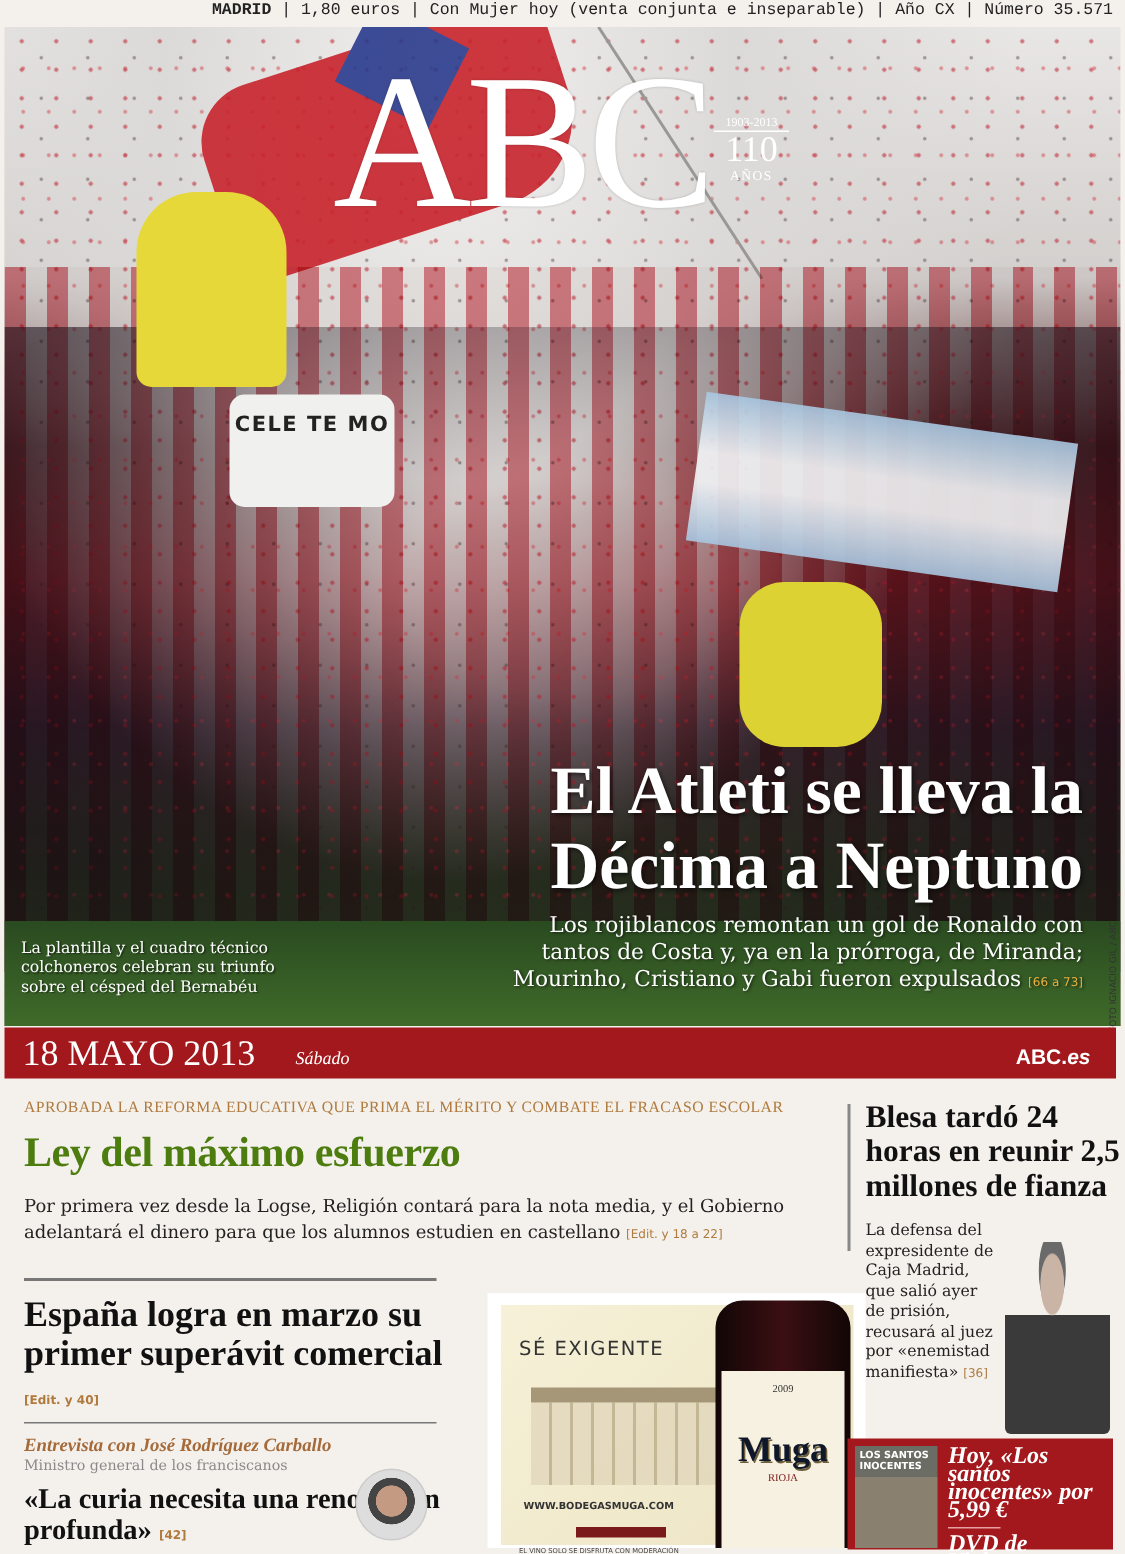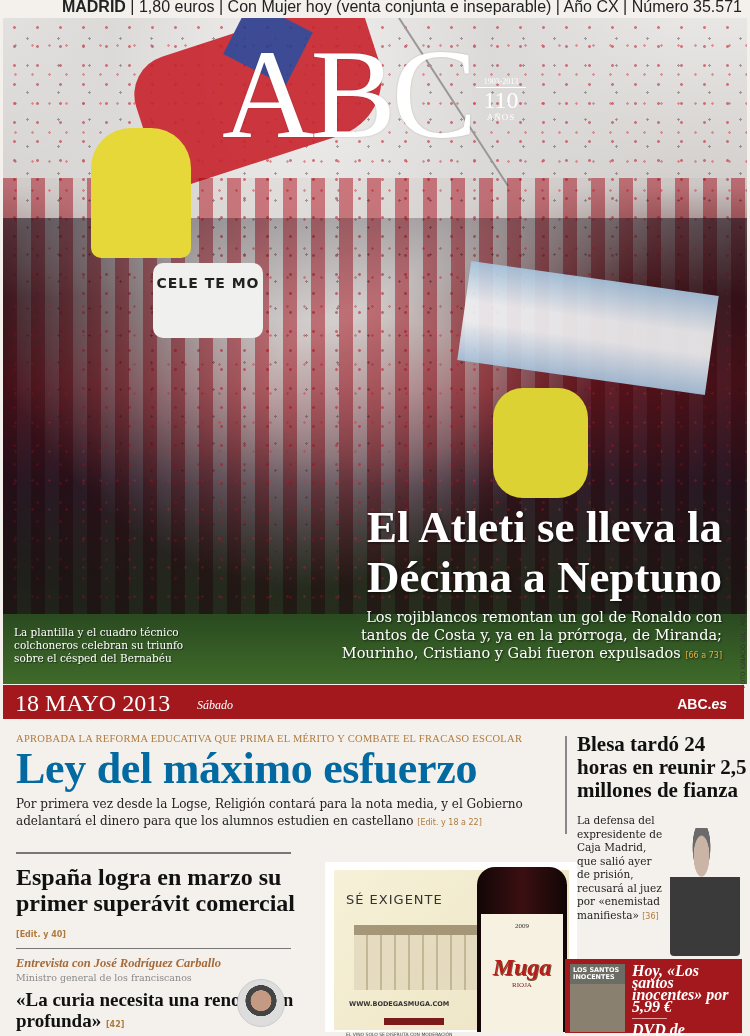--- a/index.html
+++ b/index.html
@@ -1,19 +1,19 @@
 <!DOCTYPE html>
 <html><head>
 <meta charset="utf-8">
 <style>
   * { box-sizing: border-box; margin: 0; padding: 0; }
   html, body { width: 750px; height: 1036px; overflow: hidden; background: #f4f1ec; }
   body { position: relative; font-family: "DejaVu Serif", serif; color: #1a1a1a; }
 
-  .topline { position: absolute; top: 0; right: 8px; height: 18px; font-size: 16px; line-height: 14px; color: #222; font-family: Liberation Sans, sans-serif; white-space: nowrap; }
+  .topline { position: absolute; top: 0; right: 8px; height: 18px; font-size: 11px; line-height: 14px; color: #222; font-family: Liberation Mono, monospace; white-space: nowrap; }
   .topline b { font-weight: bold; }
 
   .hero { position: absolute; left: 3px; top: 18px; width: 744px; height: 666px; overflow: hidden;
     background:
       radial-gradient(ellipse at 40% 5%, #f2f0ee 0%, #dcdad8 30%, rgba(200,198,196,0) 60%),
       linear-gradient(180deg, #e9e7e5 0%, #d2cfcd 25%, #5d2c2e 42%, #7a2630 55%, #3a2430 70%, #2e3e23 86%, #3a5a26 100%);
   }
   .confetti { position: absolute; inset: 0; background-image:
       radial-gradient(circle, rgba(190,30,45,.7) 1.2px, transparent 1.6px),
       radial-gradient(circle, rgba(60,40,40,.5) 1px, transparent 1.4px),
@@ -47,21 +47,21 @@
   .photo-credit { position: absolute; left: 739px; top: 688px; transform: rotate(-90deg); transform-origin: left top; font-size: 6px; color: #333; font-family: "DejaVu Sans", sans-serif; white-space: nowrap; }
 
   .date-band { position: absolute; left: 3px; top: 685px; width: 741px; height: 34px; background: #a3181c; color: #fff; }
   .date-band .date { position: absolute; left: 12px; top: 4px; font-family: "Liberation Serif", serif; font-size: 24px; line-height: 28px; }
   .date-band .day { position: absolute; left: 194px; top: 13px; font-family: "Liberation Serif", serif; font-style: italic; font-size: 12px; }
   .date-band .web { position: absolute; right: 17px; top: 11px; font-family: "Liberation Sans", sans-serif; font-size: 14px; font-weight: bold; }
   .date-band .web i { font-style: italic; }
 
   .main-story { position: absolute; left: 16px; top: 733px; width: 540px; }
   .kicker { font-family: "Liberation Serif", serif; font-size: 10.5px; color: #b07a3e; letter-spacing: .3px; }
-  .main-head { font-family: "Liberation Serif", serif; font-weight: bold; font-size: 44px; line-height: 46px; color: #0369a1; letter-spacing: -.3px; margin-top: 2px; }
+  .main-head { font-family: "Liberation Serif", serif; font-weight: bold; font-size: 28px; line-height: 46px; color: #4d7c0f; letter-spacing: -.3px; margin-top: 2px; }
   .main-sub { font-family: "DejaVu Serif", serif; font-size: 12px; line-height: 17px; color: #222; margin-top: 4px; }
   .ref-d { color: #b07a3e; font-size: 8px; font-family: "DejaVu Sans", sans-serif; }
 
   .side-rule { position: absolute; left: 565px; top: 736px; width: 2px; height: 98px; background: #888; }
   .side-story { position: absolute; left: 577px; top: 733px; width: 170px; }
   .side-head { font-family: "Liberation Serif", serif; font-weight: bold; font-size: 21px; line-height: 23px; color: #111; }
   .side-sub { font-family: "DejaVu Serif", serif; font-size: 10.5px; line-height: 13.5px; color: #222; margin-top: 12px; width: 90px; }
   .blesa-photo { position: absolute; left: 670px; top: 828px; width: 70px; height: 128px; background:
       radial-gradient(ellipse at 45% 22%, #c9b4a5 0 14%, transparent 15%),
       radial-gradient(ellipse at 45% 15%, #6a6a6a 0 16%, transparent 17%),
@@ -80,21 +80,21 @@
   .ad { position: absolute; left: 313px; top: 862px; width: 252px; height: 170px; background: #fff; margin-left: 12px; }
   .ad-inner { position: absolute; left: 9px; top: 8px; width: 235px; height: 160px; background: linear-gradient(135deg, #f6f1d8, #ece3c2); }
   .ad-slogan { position: absolute; left: 12px; top: 22px; font-family: "DejaVu Sans", sans-serif; font-size: 13px; color: #333; letter-spacing: 1px; }
   .ad-house { position: absolute; left: 20px; top: 55px; width: 125px; height: 65px; border-top: 10px solid #8b7a5a; background: repeating-linear-gradient(90deg, #e0d6bb 0 12px, #b5a682 12px 14px); opacity: .75; }
   .ad-url { position: absolute; left: 15px; top: 130px; font-family: "DejaVu Sans", sans-serif; font-size: 6.5px; font-weight: bold; color: #333; }
   .ad-tag { position: absolute; left: 50px; top: 148px; width: 60px; height: 7px; background: #7a1a1a; }
   .ad-note { position: absolute; left: 12px; top: 162px; font-size: 4.5px; color: #444; font-family: "DejaVu Sans", sans-serif; }
   .bottle { position: absolute; left: 152px; top: 5px; width: 90px; height: 165px; background: linear-gradient(90deg, #120606, #3b0f12 50%, #120606); border-radius: 18px 18px 0 0; }
   .label { position: absolute; left: 156px; top: 52px; width: 82px; height: 118px; background: #f7f1e1; text-align: center; }
   .label .yr { font-family: "Liberation Serif", serif; font-size: 7px; margin-top: 8px; color: #333; }
-  .label .brand { font-family: "Liberation Serif", serif; font-style: italic; font-weight: bold; font-size: 24px; color: #b91c1c; margin-top: 24px; text-shadow: 1px 1px 0 #6d5f3a; }
+  .label .brand { font-family: "Liberation Serif", serif; font-weight: bold; font-size: 24px; color: #0f172a; margin-top: 24px; text-shadow: 1px 1px 0 #6d5f3a; }
   .label .region { font-family: "Liberation Serif", serif; font-size: 7px; color: #7a1a1a; }
 
   .promo { position: absolute; left: 565px; top: 959px; width: 177px; height: 74px; background: #a3181c; }
   .promo-dvd { position: absolute; left: 5px; top: 5px; width: 55px; height: 68px; background: linear-gradient(180deg, #6b6c63 0 30%, #8a8070 30% 100%); }
   .promo-dvd span { display: block; font-family: "DejaVu Sans", sans-serif; font-size: 6.5px; color: #fff; font-weight: bold; padding: 3px; line-height: 7px; }
   .promo-text { position: absolute; left: 67px; top: 6px; width: 106px; color: #fff; font-family: "Liberation Serif", serif; font-style: italic; font-weight: bold; font-size: 16px; line-height: 12px; }
   .promo-sep { width: 35px; height: 1px; background: #e8a0a0; margin: 5px 0; }
 </style>
 </head>
 <body>

